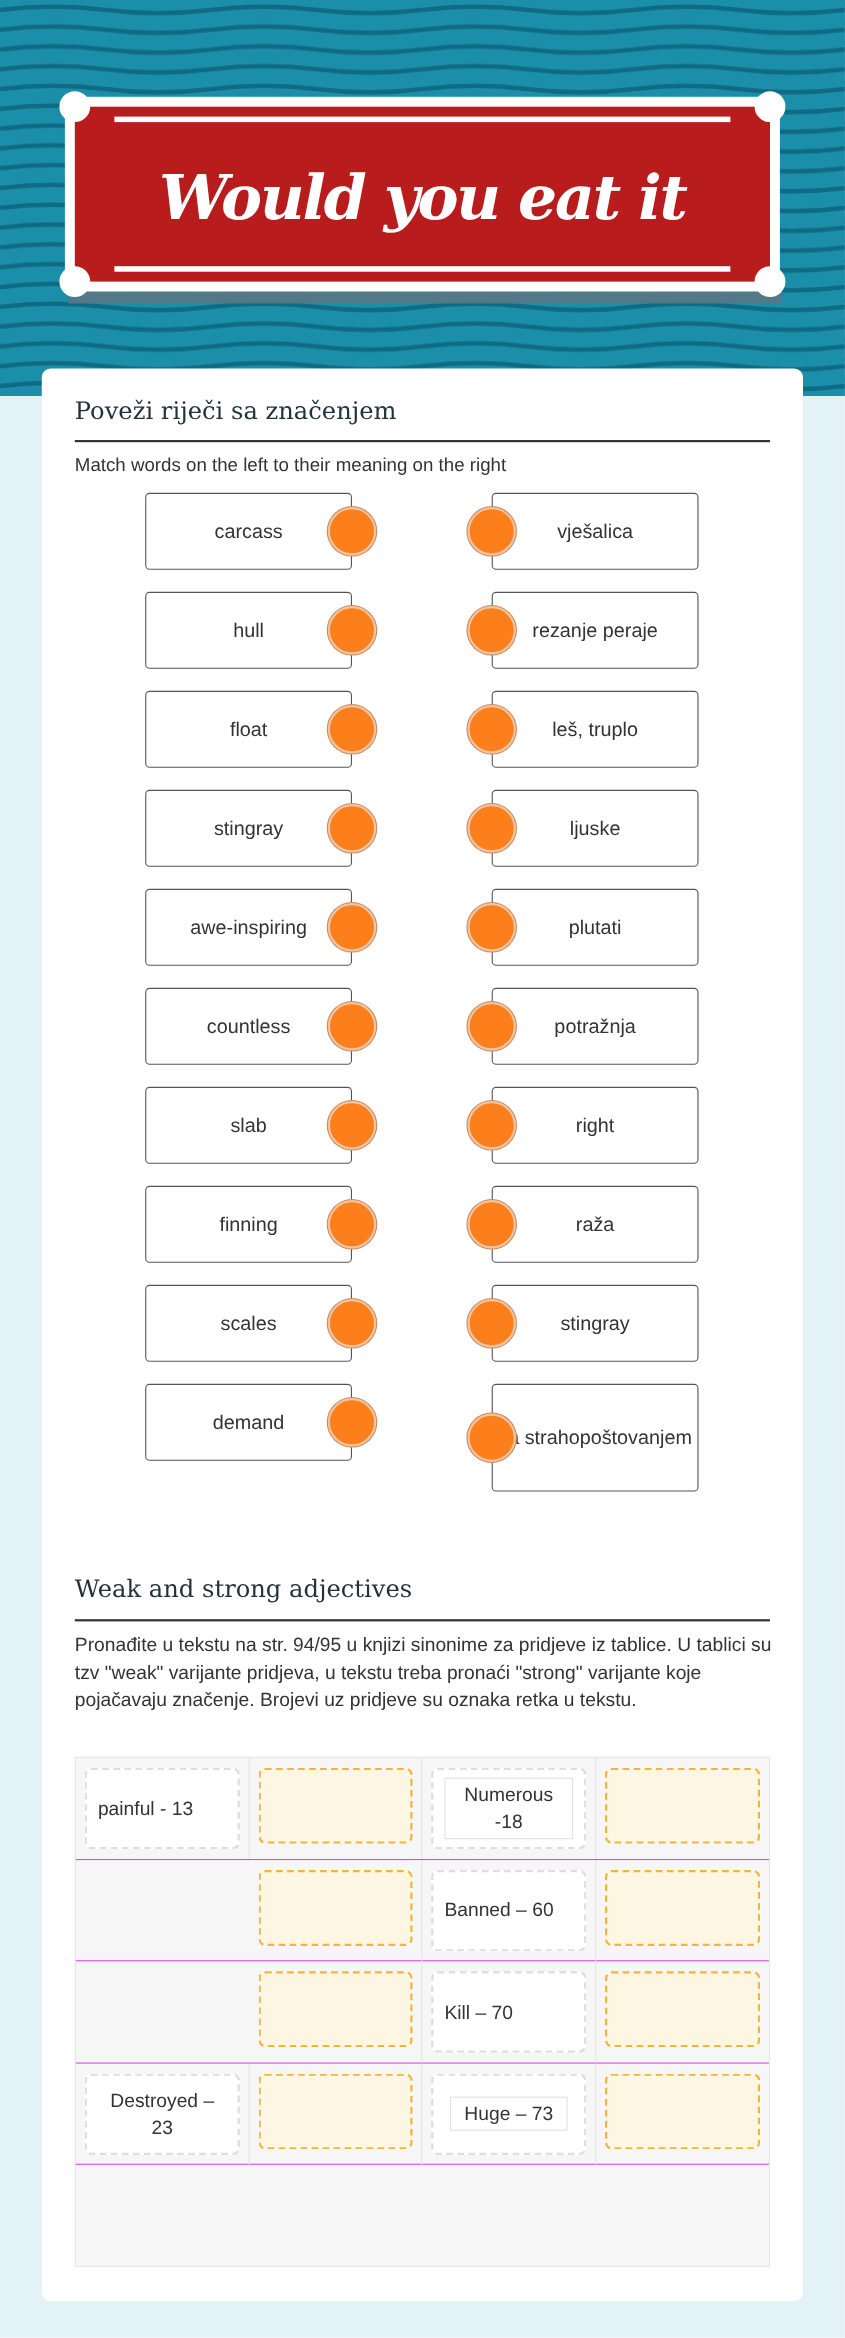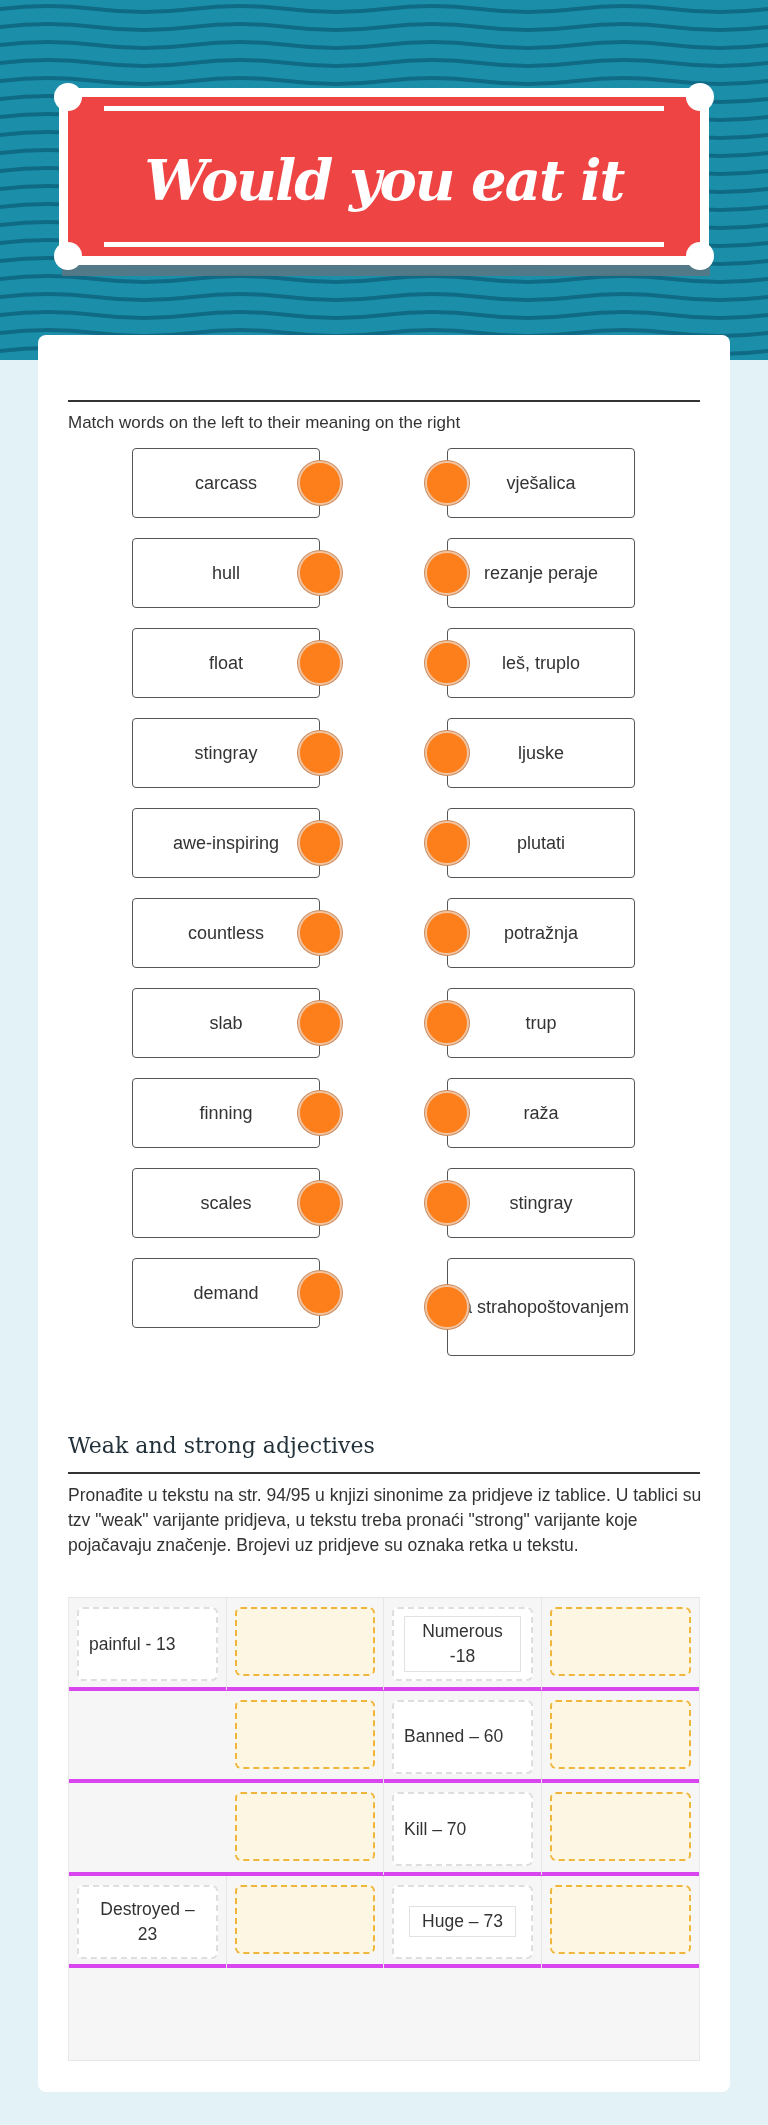--- a/index.html
+++ b/index.html
@@ -21,21 +21,21 @@
   .banner-shadow {
     position: absolute; left: 62px; top: 262px; width: 648px; height: 14px;
     background: #5c7681; opacity: 0.85;
   }
   .banner {
     position: absolute; left: 59px; top: 88px; width: 650px; height: 177px;
     background: #ffffff;
   }
   .banner-inner {
     position: absolute; left: 9px; top: 9px; right: 9px; bottom: 9px;
-    background: #ef4444;
+    background: #b91c1c;
   }
   .banner-corner {
     position: absolute; width: 28px; height: 28px; border-radius: 50%; background: #fff;
   }
   .banner-line {
     position: absolute; left: 36px; right: 36px; height: 5px; background: #fff;
   }
   .banner-title {
     position: absolute; left: 0; right: 0; top: 50px; text-align: center;
     font-family: "DejaVu Serif", serif; font-style: italic; font-weight: bold;
@@ -71,21 +71,21 @@
   .para {
     position: absolute; left: 30px; width: 640px; font-size: 17.5px; line-height: 25px;
     color: #333; font-family: "Liberation Sans", sans-serif;
   }
   .tbl {
     position: absolute; left: 30px; top: 1262px; width: 632px; height: 464px;
     border: 1px solid #e6e6e6; background: #f6f6f6;
   }
   .tbl-row {
     position: absolute; left: 0; width: 630px; height: 92.6px;
-    border-bottom: 4px solid #d946ef;
+    border-bottom: 1px solid #d946ef;
   }
   .tbl-cell {
     position: absolute; top: 0; height: 92px;
     border-right: 1px solid #e6e6e6;
   }
   .chip {
     position: absolute; left: 8px; right: 8px; top: 9px; bottom: 9px;
     border: 2px dashed #dedede; border-radius: 6px; background: #fff;
     display: flex; align-items: center; justify-content: center; text-align: center;
     font-family: "Liberation Sans", sans-serif; font-size: 17.5px; line-height: 25px; color: #333;
@@ -123,20 +123,21 @@
     <div class="banner-title">Would you eat it</div>
   </div>
   <div class="banner-corner" style="left:-5px;top:-5px"></div>
   <div class="banner-corner" style="right:-5px;top:-5px"></div>
   <div class="banner-corner" style="left:-5px;bottom:-5px"></div>
   <div class="banner-corner" style="right:-5px;bottom:-5px"></div>
 </div>
 
 <div class="card">
 
+  <div class="section-title" style="top:27px">Poveži riječi sa značenjem</div>
   <div class="section-rule" style="top:65px"></div>
   <div class="instr" style="top:78px">Match words on the left to their meaning on the right</div>
 
   <div>
 
     <div class="m-box" style="left:94px;top:113px">
         <span>carcass</span>
       </div>
     <div class="m-box" style="left:94px;top:203px">
         <span>hull</span>
@@ -178,21 +179,21 @@
     <div class="m-box" style="left:409px;top:383px">
         <span>ljuske</span>
       </div>
     <div class="m-box" style="left:409px;top:473px">
         <span>plutati</span>
       </div>
     <div class="m-box" style="left:409px;top:563px">
         <span>potražnja</span>
       </div>
     <div class="m-box" style="left:409px;top:653px">
-        <span>trup</span>
+        <span>right</span>
       </div>
     <div class="m-box" style="left:409px;top:743px">
         <span>raža</span>
       </div>
     <div class="m-box" style="left:409px;top:833px">
         <span>stingray</span>
       </div>
     <div class="m-box" style="left:409px;top:923px;height:98px;word-break:break-all;">
         <span>sa strahopoštovanjem</span>
       </div>

